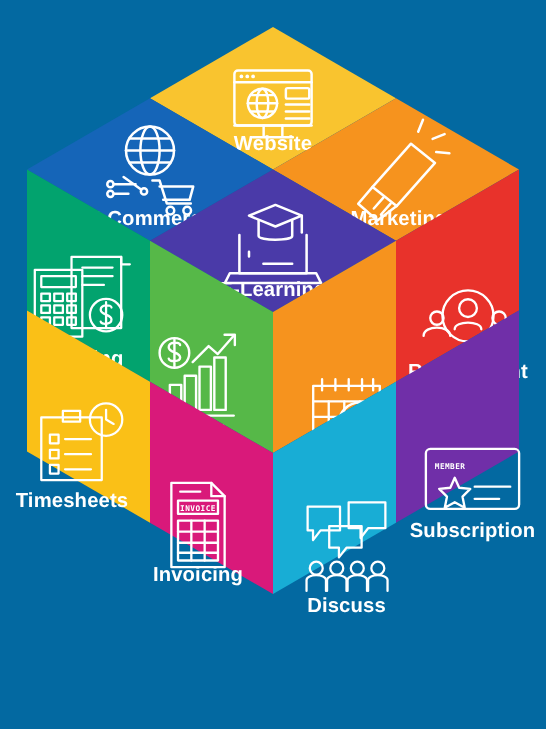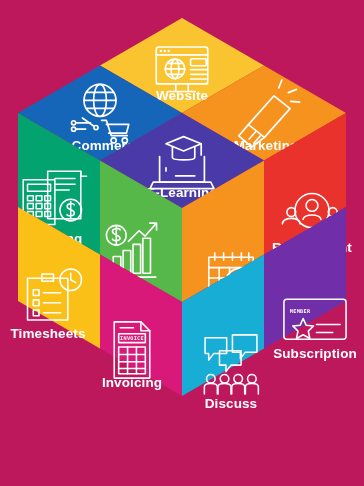--- a/index.html
+++ b/index.html
@@ -12,21 +12,21 @@
               font-size:13.5px;font-weight:700;letter-spacing:.1px;}
   .tile-icon{fill:none;stroke:#ffffff;stroke-width:2.1;
              stroke-linecap:round;stroke-linejoin:round;}
   .tile-icon-f{fill:#ffffff;stroke:none;}
   .icon-tiny-txt{fill:#ffffff;font-family:"DejaVu Sans Mono","Liberation Mono",monospace;
              font-size:7px;font-weight:700;letter-spacing:.4px;}
 </style>
 </head>
 <body style="background: rgb(0, 0, 0);">
 
-<div id="stage" style="background: #be185d;">
+<div id="stage" style="background: #0369a1;">
   <svg id="cube" viewBox="0 0 364 486">
 
     <g>
       <polygon class="face-poly" points="182,18 264,65.5 182,113 100,65.5" fill="#F9C42F"></polygon>
       <g class="tile-icon" transform="translate(182,72) scale(0.78)">
         <rect x="-33" y="-32" width="66" height="47" rx="3"></rect>
         <line x1="-33" y1="-22" x2="33" y2="-22"></line>
         <circle cx="-27" cy="-27" r="1.6" class="tile-icon-f"></circle>
         <circle cx="-22" cy="-27" r="1.6" class="tile-icon-f"></circle>
         <circle cx="-17" cy="-27" r="1.6" class="tile-icon-f"></circle>

